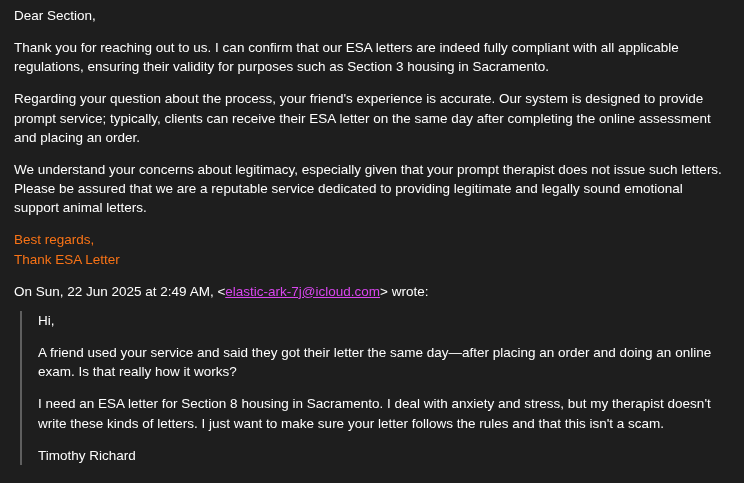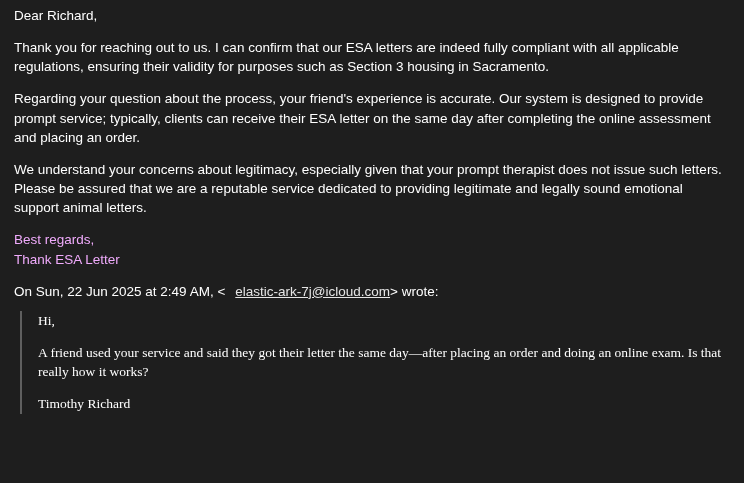--- a/index.html
+++ b/index.html
@@ -23,70 +23,69 @@
   p.para {
     margin: 0 0 13px 0;
     line-height: 1.42;
     color: #ffffff;
   }
   .signature {
     margin: 0 0 13px 0;
     line-height: 1.42;
   }
   .signature div {
-    color: #f0abfc;
+    color: #f97316;
   }
   .attrib {
     margin: 0 0 8px 0;
     line-height: 1.42;
     color: #ffffff;
   }
   a.email-link {
-    color: #e5e5e5;
+    color: #d946ef;
     text-decoration: underline;
     cursor: pointer;
-    margin-left: 10px;
   }
   .quote {
     border-left: 2px solid #5f5f5f;
     padding: 0 0 0 16px;
     margin: 10px 0 0 6px;
   }
   .quote p {
     margin: 0 0 13px 0;
     line-height: 1.42;
     color: #ffffff;
-    font-family: Liberation Serif, serif;
   }
   .quote p.last {
     margin-bottom: 0;
   }
 </style>
 </head>
 <body>
 
 <div class="email-body">
 
-  <p class="para">Dear Richard,</p>
+  <p class="para">Dear Section,</p>
 
   <p class="para">Thank you for reaching out to us. I can confirm that our ESA letters are indeed fully compliant with all applicable regulations, ensuring their validity for purposes such as Section 3 housing in Sacramento.</p>
 
   <p class="para">Regarding your question about the process, your friend's experience is accurate. Our system is designed to provide prompt service; typically, clients can receive their ESA letter on the same day after completing the online assessment and placing an order.</p>
 
   <p class="para">We understand your concerns about legitimacy, especially given that your prompt therapist does not issue such letters. Please be assured that we are a reputable service dedicated to providing legitimate and legally sound emotional support animal letters.</p>
 
 
   <div class="signature">
     <div>Best regards,</div>
     <div>Thank ESA Letter</div>
   </div>
 
   <div class="attrib">
     <span>On Sun, 22 Jun 2025 at 2:49 AM, &lt;</span><a class="email-link" href="#">elastic-ark-7j@icloud.com</a><span>&gt; wrote:</span>
   </div>
 
   <div class="quote">
     <p>Hi,</p>
     <p>A friend used your service and said they got their letter the same day—after placing an order and doing an online exam. Is that really how it works?</p>
+    <p>I need an ESA letter for Section 8 housing in Sacramento. I deal with anxiety and stress, but my therapist doesn't write these kinds of letters. I just want to make sure your letter follows the rules and that this isn't a scam.</p>
     <p class="last">Timothy Richard</p>
   </div>
 
 </div>
 
 </body></html>

